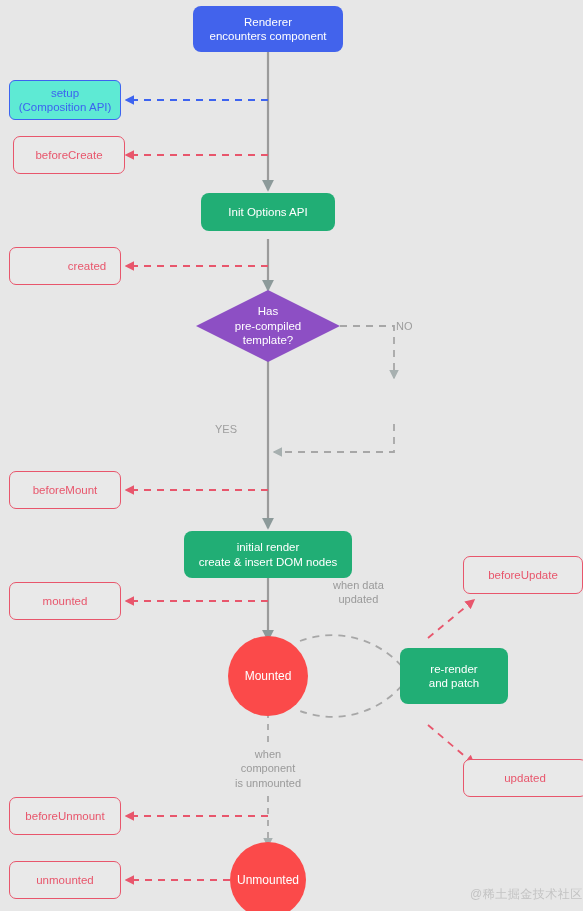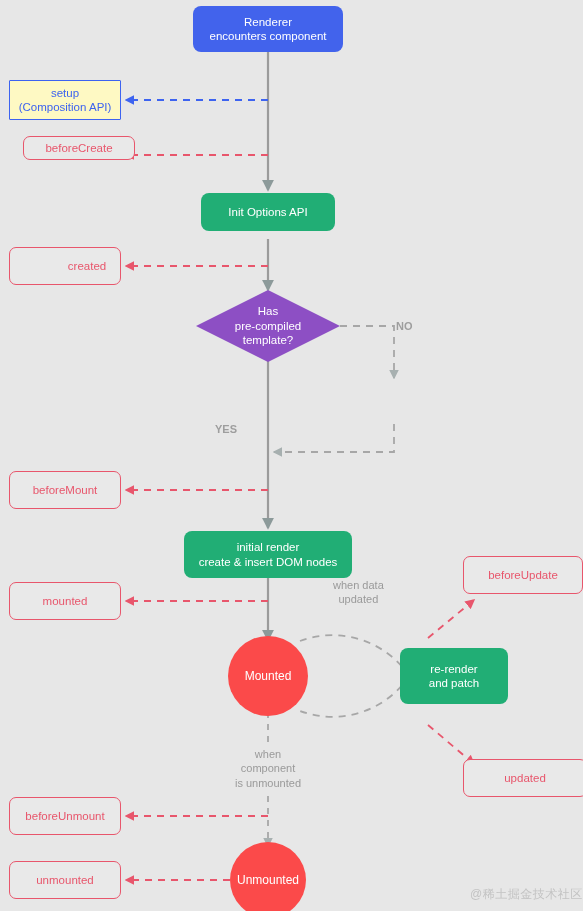--- a/index.html
+++ b/index.html
@@ -49,24 +49,24 @@
   }
   
   .box-hook {
     background: #e9e9e9;
     border: 1.6px solid #e8566c;
     color: #e8566c;
     border-radius: 7px;
     font-size: 11.5px;
   }
   .box-hook-blue {
-    background: #fef9c3;
+    background: #5eead4;
     border: 1.6px solid #3d63f0;
     color: #3d63f0;
-    border-radius: 1px;
+    border-radius: 6px;
     font-size: 11.5px;
   }
   
   .circle {
     background: #fb4a4a;
     color: #ffffff;
     border-radius: 50%;
     font-size: 12px;
   }
   
@@ -99,21 +99,21 @@
   
   .edge-label {
     position: absolute;
     color: #9a9a9a;
     font-size: 11px;
     text-align: center;
     line-height: 1.3;
     white-space: nowrap;
   }
   .edge-label.bold {
-    font-weight: bold;
+    font-weight: normal;
     color: #9e9e9e;
   }
   .watermark {
     position: absolute;
     color: #c3c3c3;
     font-size: 12px;
     letter-spacing: 0.5px;
     white-space: nowrap;
   }
 </style>
@@ -182,21 +182,21 @@
     </div>
   </div>
 
   <div class="node box-hook-blue" style="left:9px; top:80px; width:112px; height:40px;">
     <div>
       <div>setup</div>
       <div>(Composition API)</div>
     </div>
   </div>
 
-  <div class="node box-hook" style="left:23px; top:136px; width:112px; height:24px;">beforeCreate</div>
+  <div class="node box-hook" style="left:13px; top:136px; width:112px; height:38px;">beforeCreate</div>
 
   <div class="node box-green" style="left:201px; top:193px; width:134px; height:38px;">Init Options API</div>
 
   <div class="node box-hook" style="left:9px; top:247px; width:112px; height:38px;padding-left:44px;">created</div>
 
   <div class="diamond-wrap" style="left:196px; top:290px; width:144px; height:72px;">
     <div class="diamond-shape"></div>
     <div class="diamond-label">
       <div>
         <div>Has</div>

